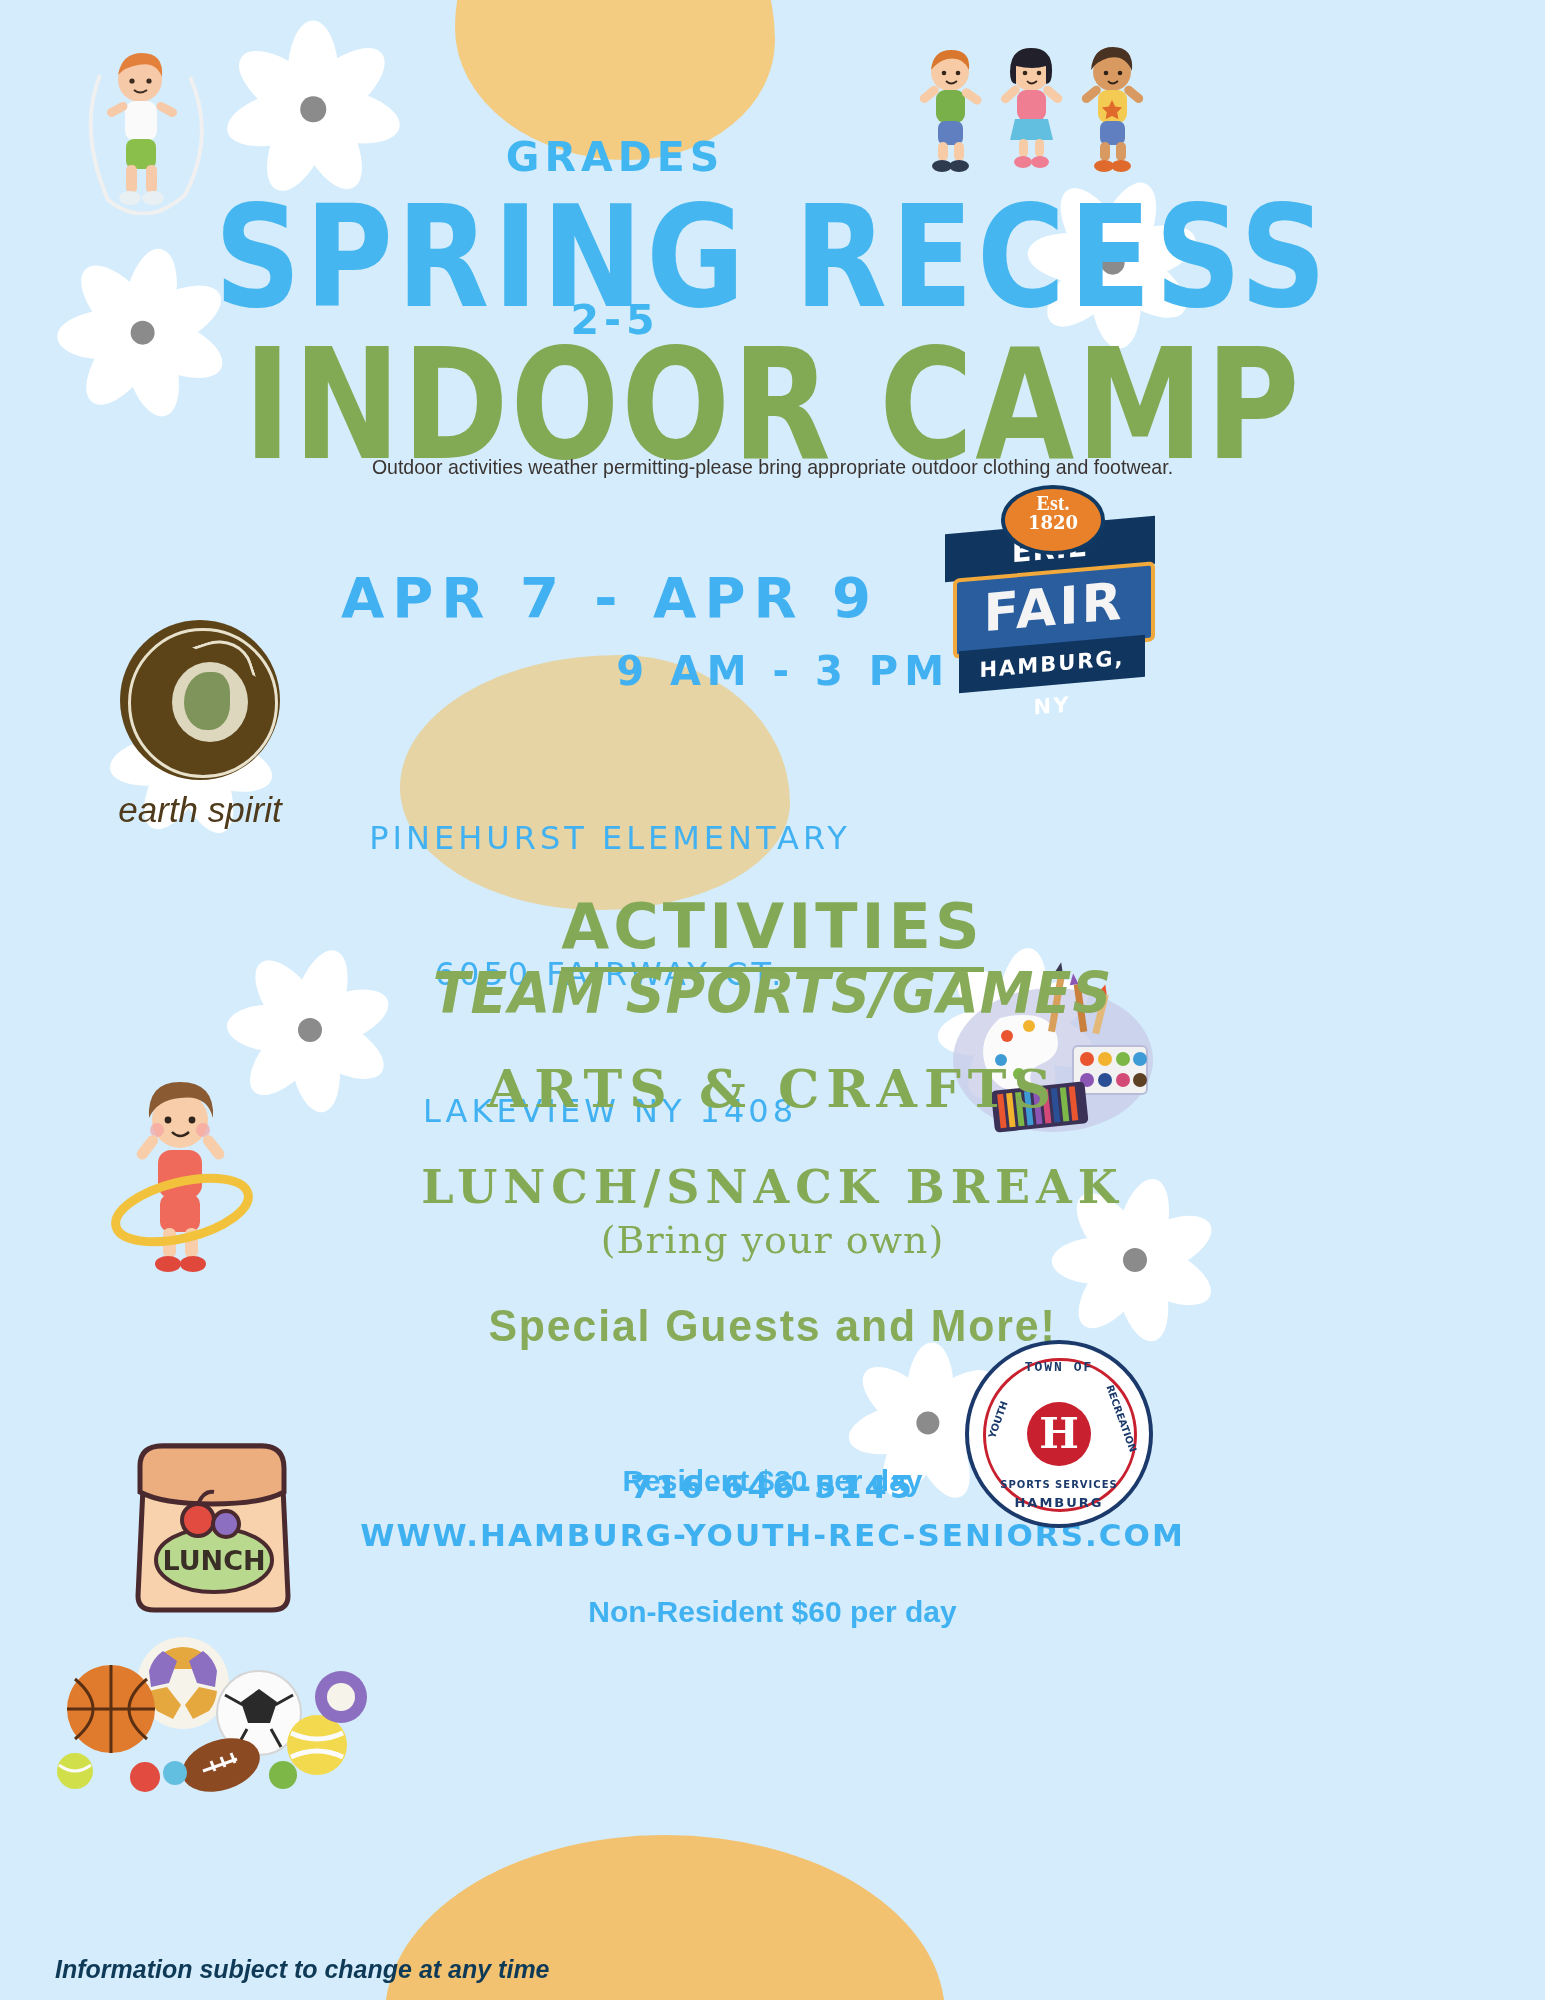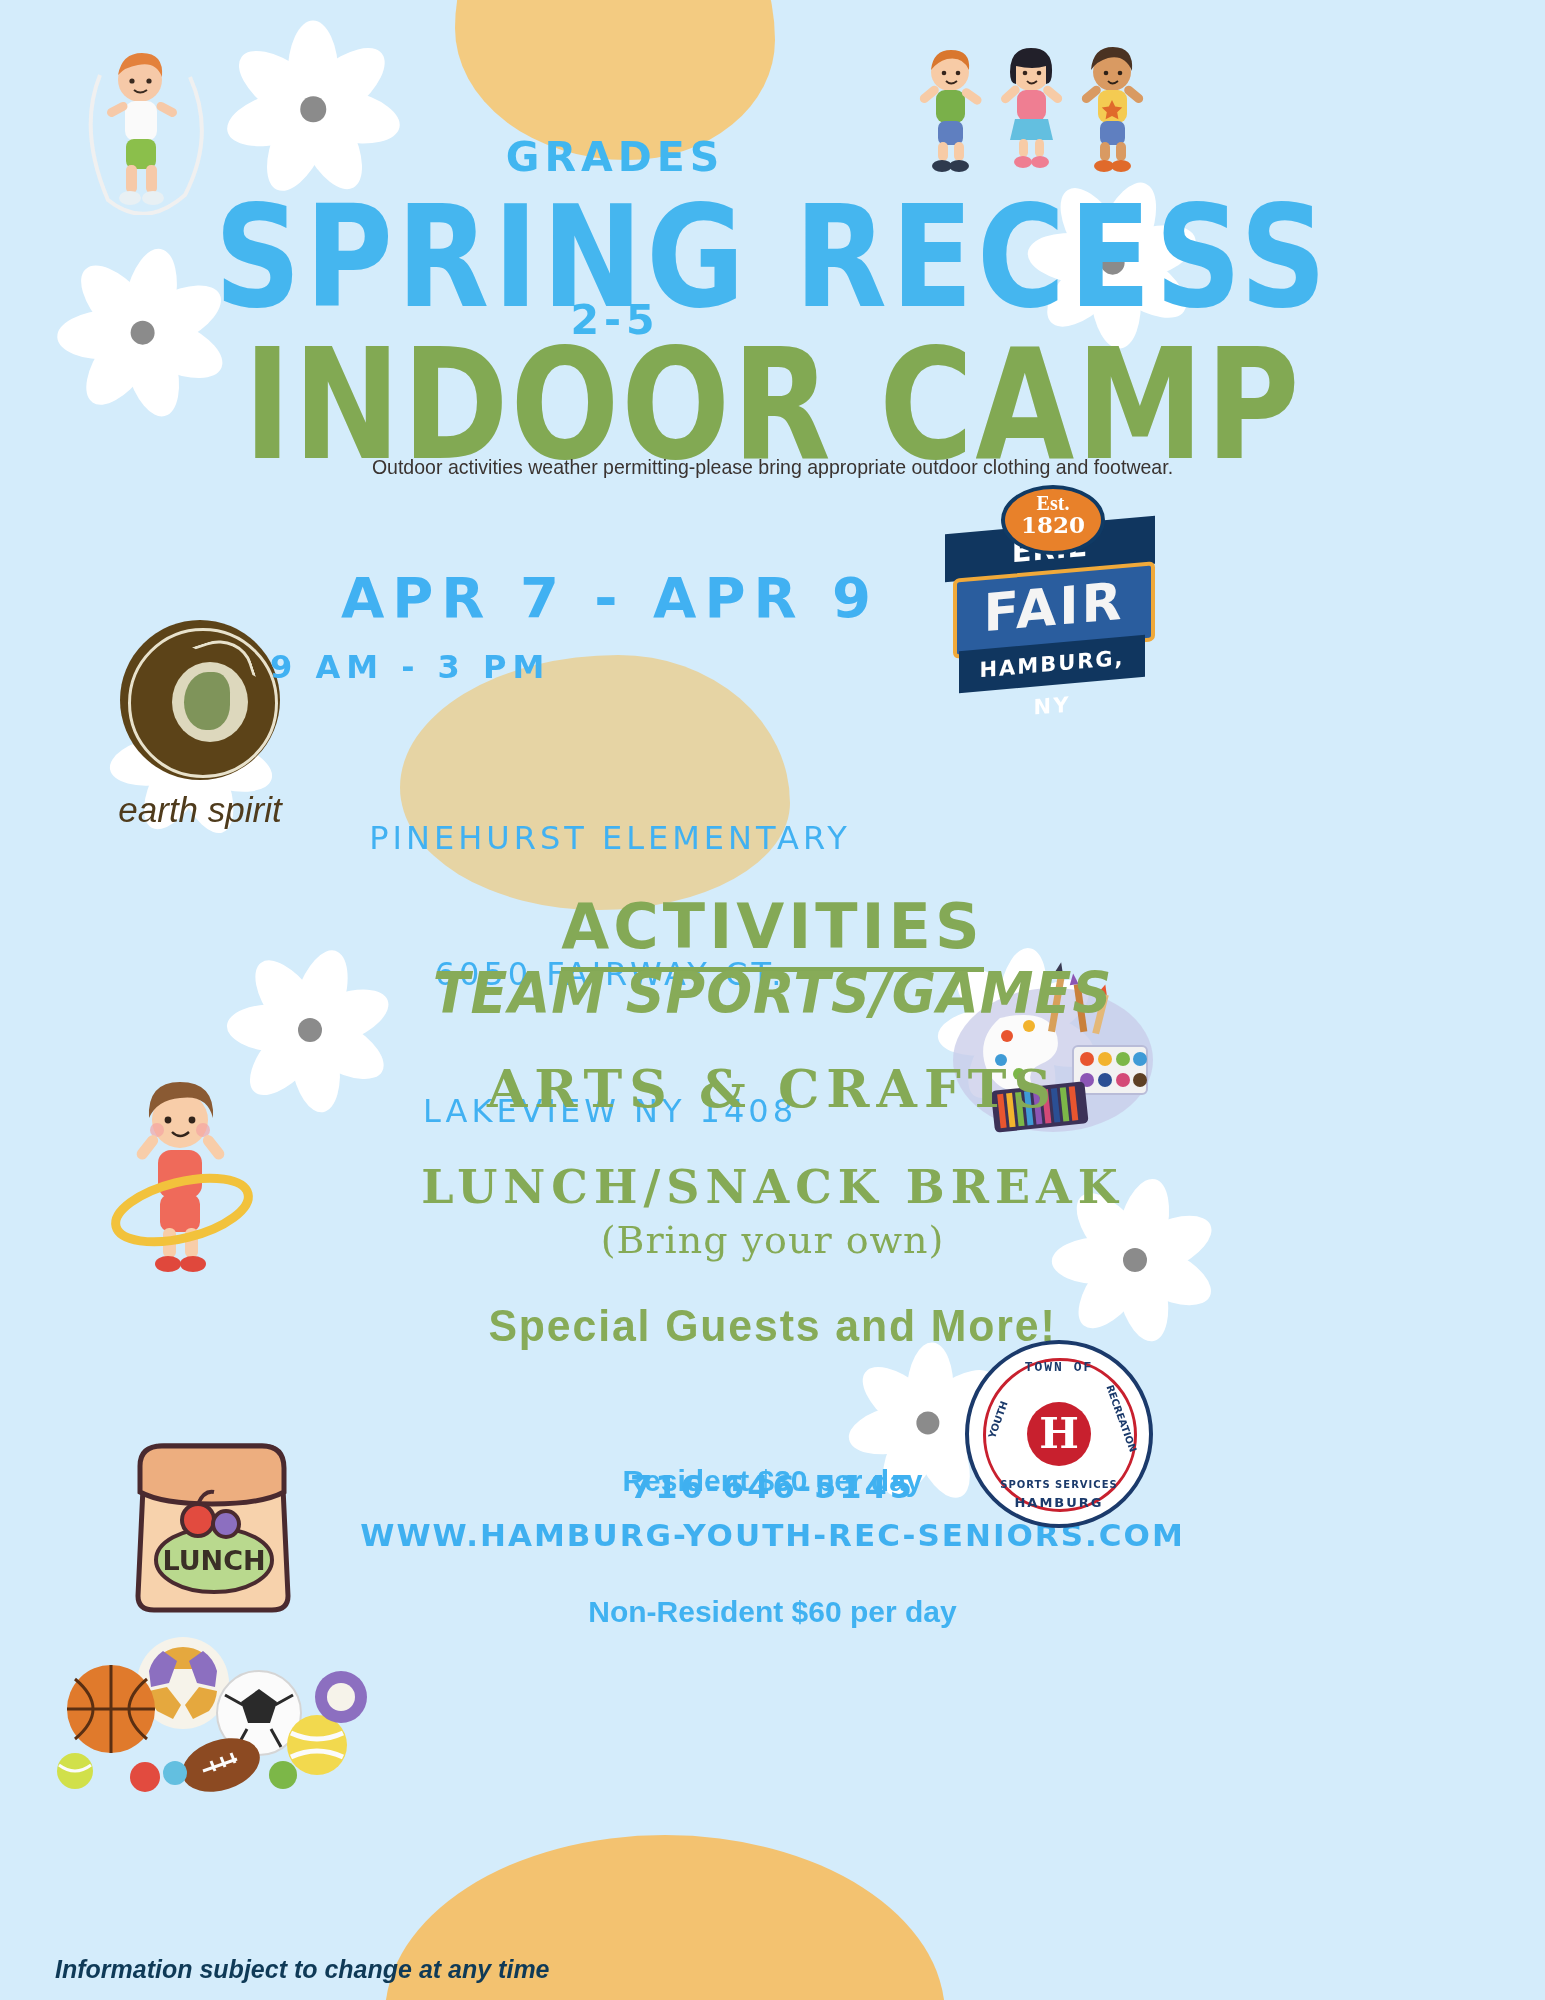--- a/index.html
+++ b/index.html
@@ -90,22 +90,22 @@
     transform:scaleX(0.93);
   }
 
   .datebig{
     left:270px;top:565px;width:680px;text-align:center;
     color:#41b1f2;font-size:56px;font-weight:bold;
     letter-spacing:8px;
     font-family:"DejaVu Sans", sans-serif;
   }
   .timebig{
-    left:270px;top:648px;width:680px;text-align:left;
-    color:#41b1f2;font-size:32px;font-weight:bold;
+    left:270px;top:648px;width:680px;text-align:right;
+    color:#41b1f2;font-size:40px;font-weight:bold;
     letter-spacing:6px;
     font-family:"DejaVu Sans", sans-serif;
   }
   .addr{
     left:270px;top:725px;width:680px;text-align:center;
     color:#41b1f2;font-size:32px;font-weight:500;
     letter-spacing:4px;line-height:1.42;
     font-family:"DejaVu Sans", sans-serif;
   }
 
@@ -204,21 +204,21 @@
   }
 
   
   .eriefair{position:absolute;left:945px;top:485px;width:210px;height:230px;}
   .ef-est{
     position:absolute;left:56px;top:0;width:96px;height:62px;
     background:#e8812a;border:4px solid #103a64;border-radius:50%;
     color:#fff;text-align:center;
   }
   .ef-est .e1{font-size:20px;font-weight:bold;margin-top:3px;font-family:"Liberation Serif",serif;}
-  .ef-est .e2{font-size:23px;font-weight:bold;line-height:0.9;font-family:"DejaVu Serif",serif;}
+  .ef-est .e2{font-size:18px;font-weight:bold;line-height:0.9;font-family:"DejaVu Serif",serif;}
   .ef-band{
     position:absolute;left:0;top:40px;width:210px;height:48px;
     background:#10365f;transform:skewY(-5deg);
     color:#fff;font-size:29px;font-weight:bold;text-align:center;
     line-height:48px;letter-spacing:1px;
     font-family:"DejaVu Sans",sans-serif;
   }
   .ef-fair{
     position:absolute;left:8px;top:85px;width:194px;height:72px;
     background:#2a5d9e;border:4px solid #f0a93a;border-radius:6px;

